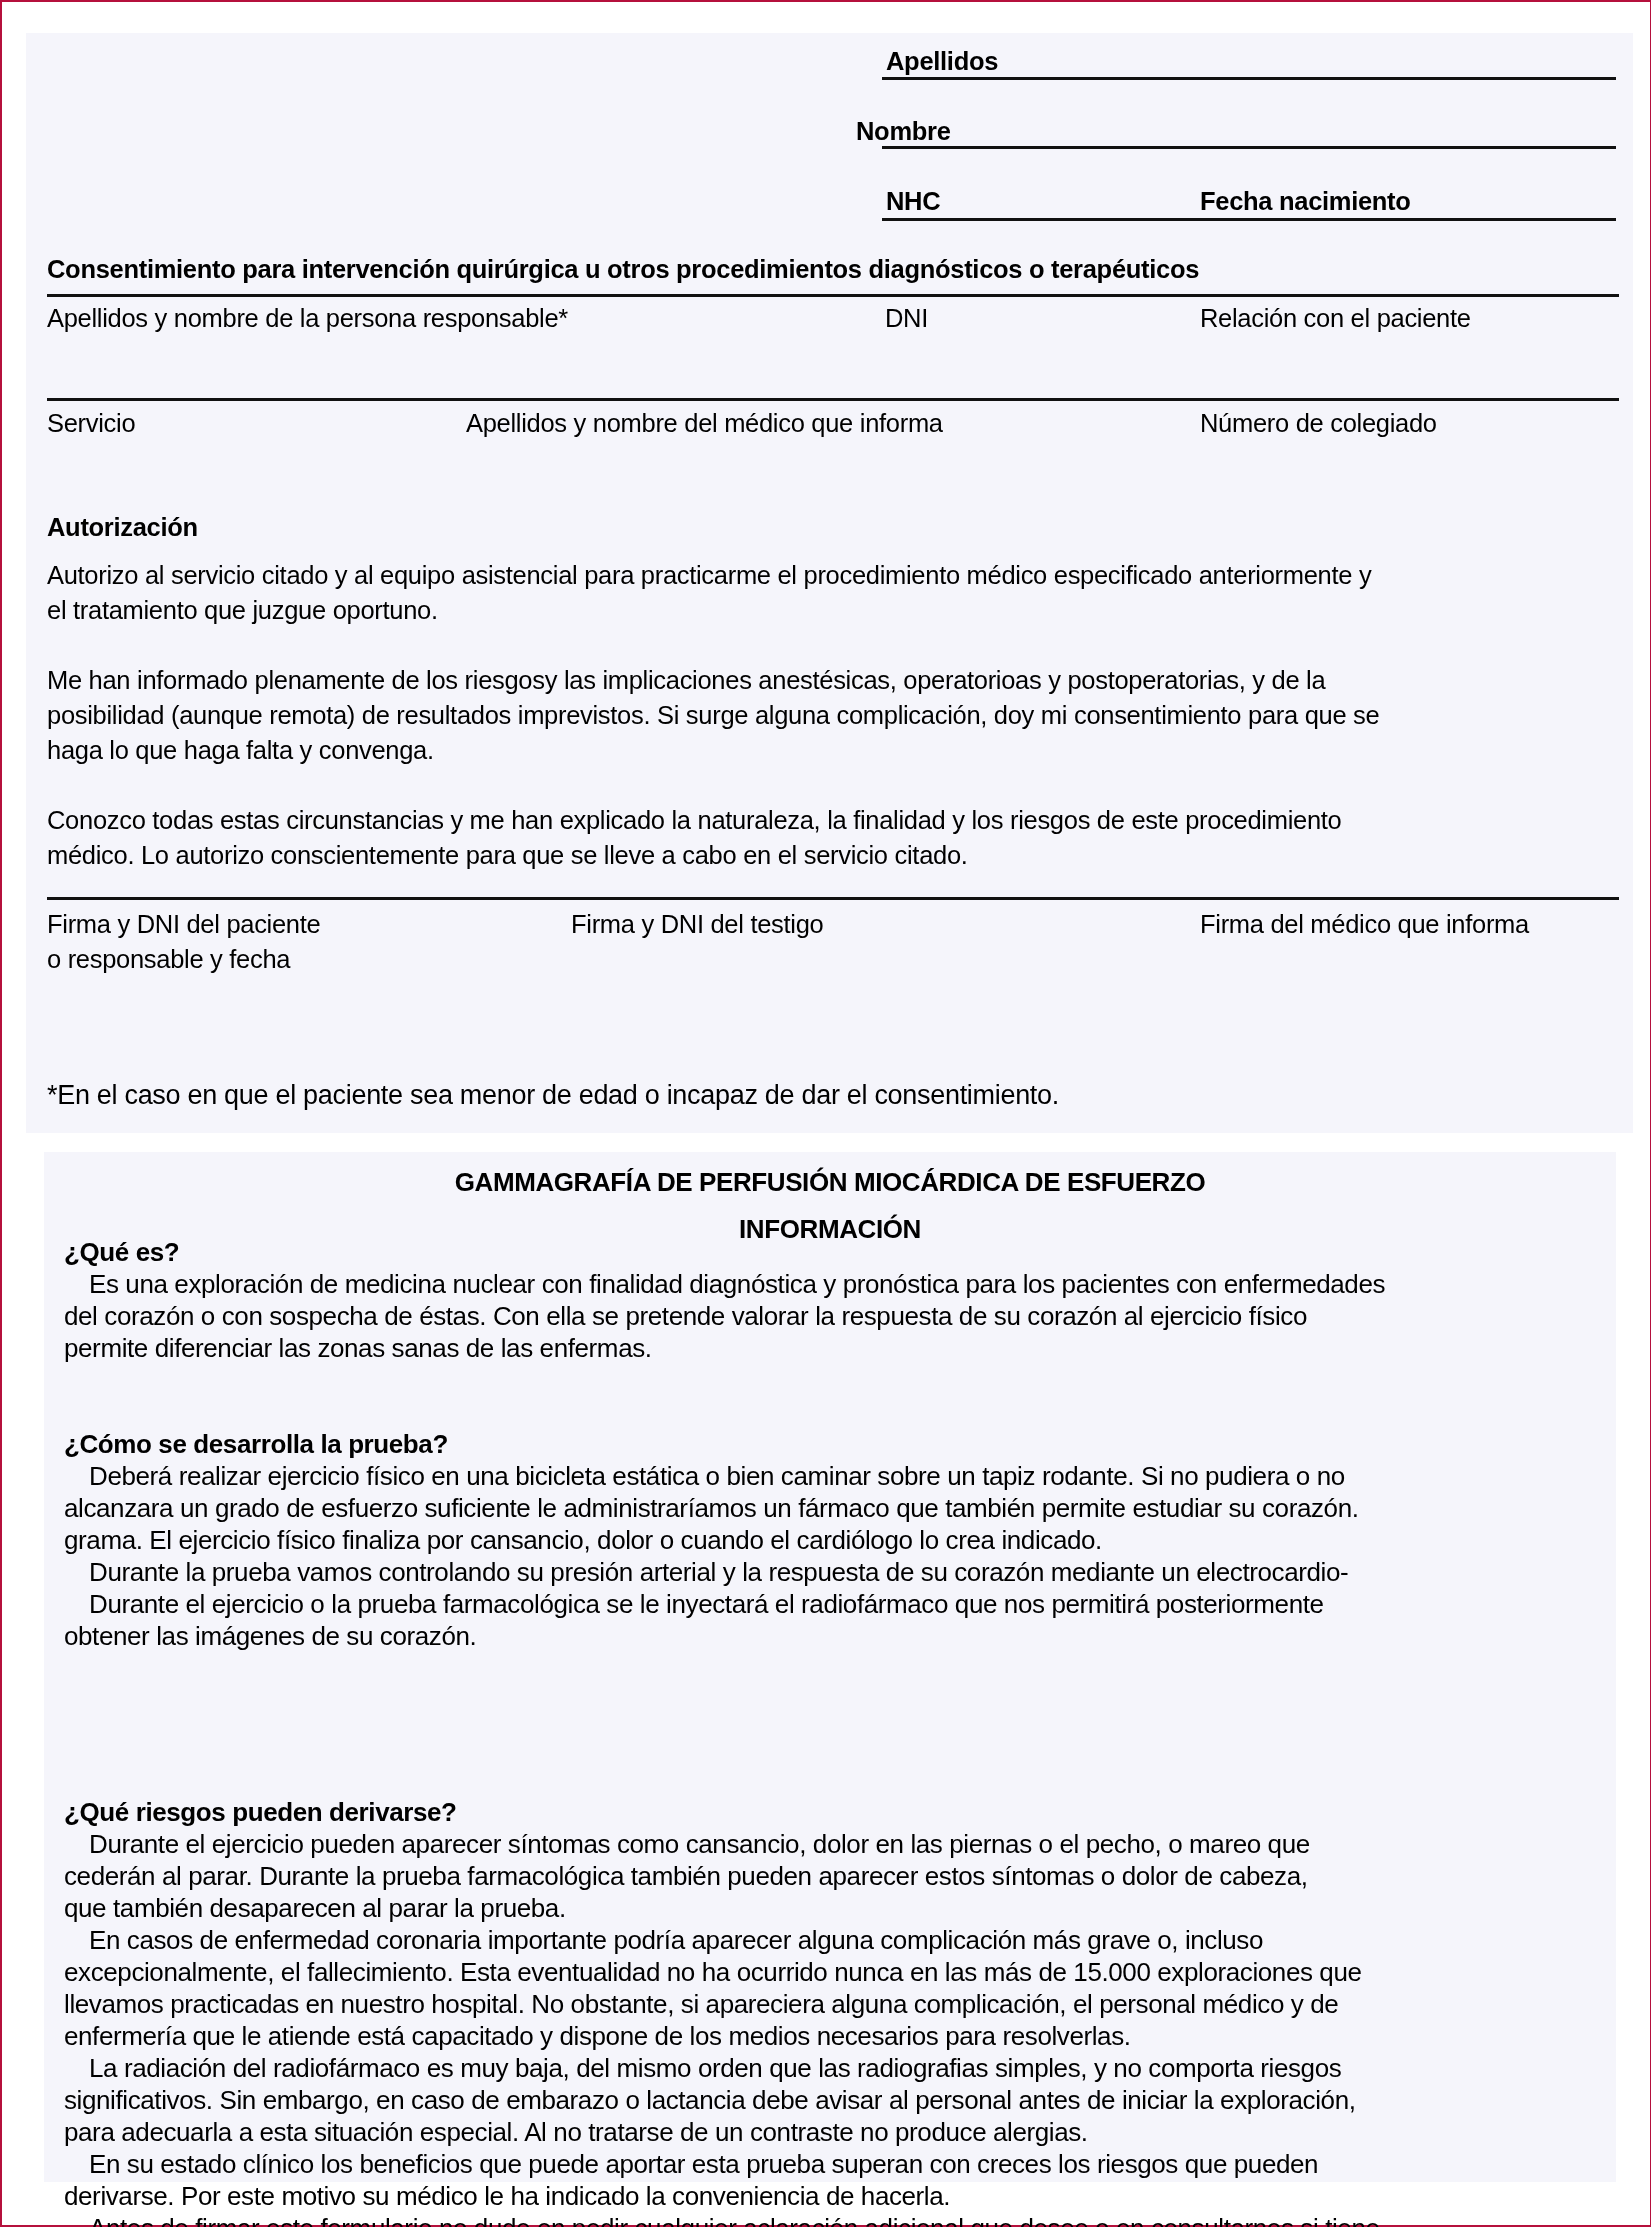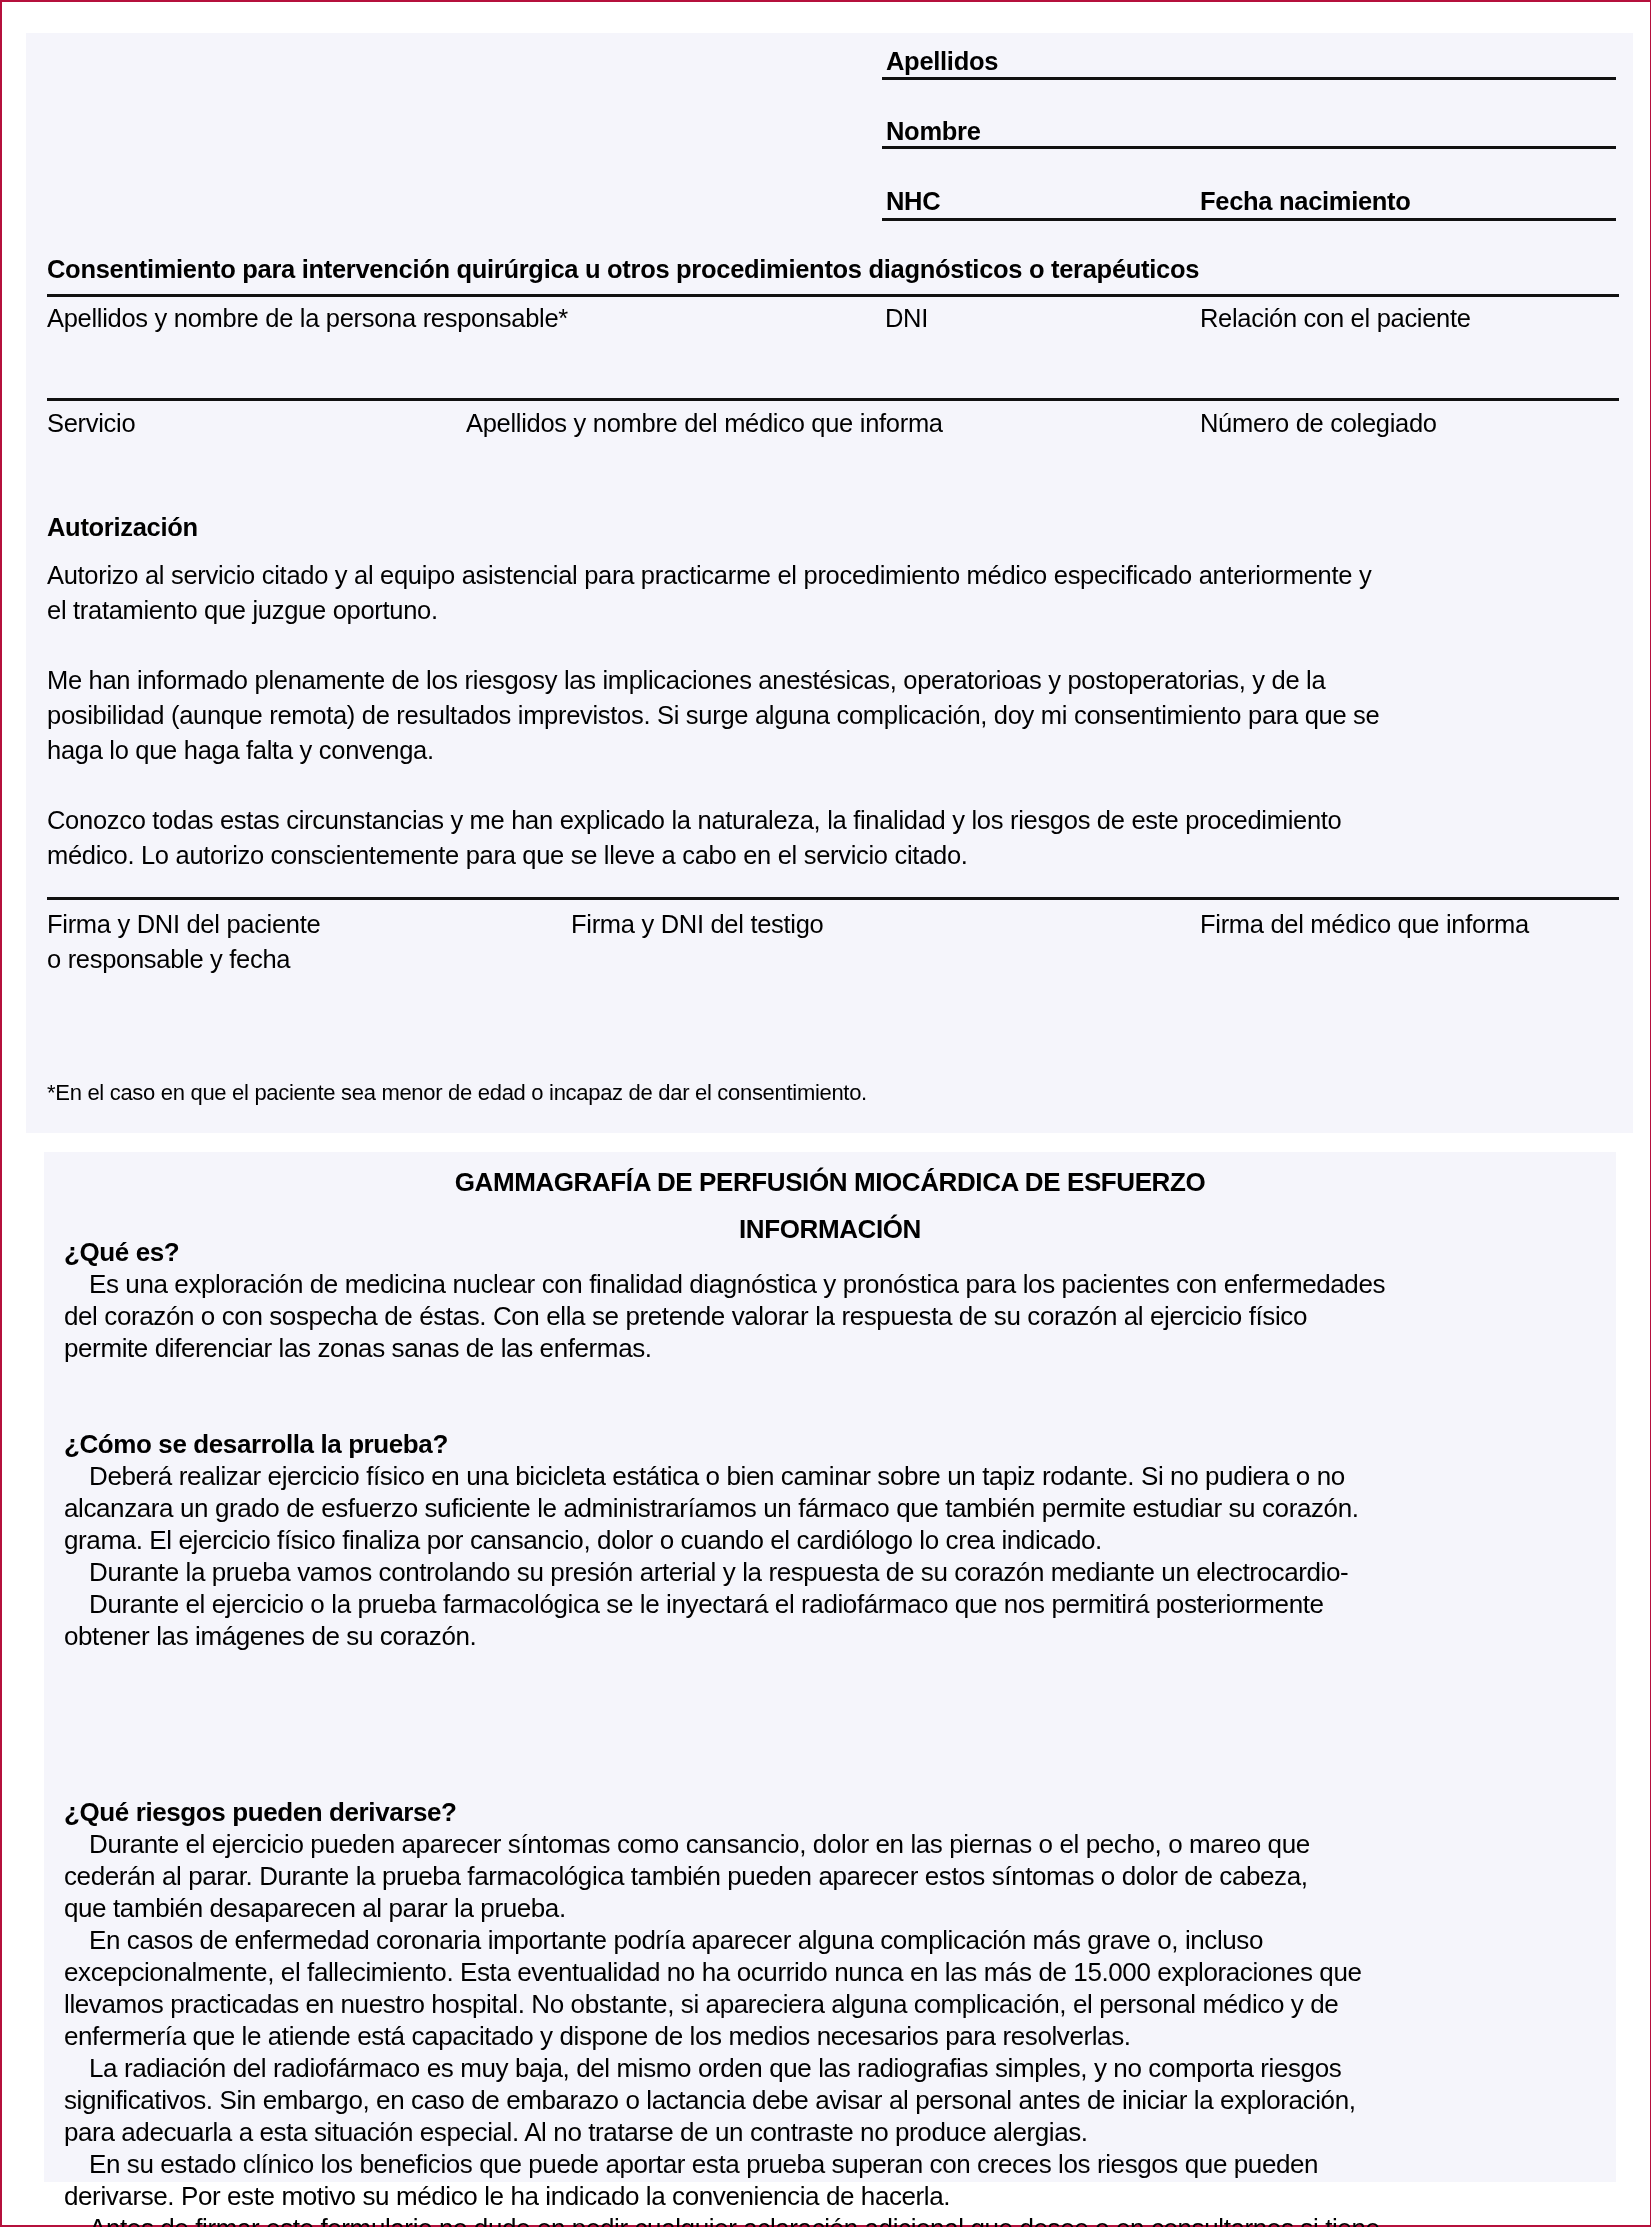--- a/index.html
+++ b/index.html
@@ -16,34 +16,34 @@
   #panel2 { left: 44px; top: 1152px; width: 1572px; height: 1030px; }
   .abs { position: absolute; white-space: nowrap; }
   .txt { font-size: 25.5px; letter-spacing: -0.3px; line-height: 35px; }
   .bold { font-weight: bold; }
   .hline { position: absolute; height: 2.5px; background: #111; }
   .para .ln { display: block; white-space: nowrap; }
   .info { font-size: 26px; letter-spacing: -0.4px; line-height: 32px; }
   .info .ln { display: block; white-space: nowrap; }
   .info .indent { padding-left: 25px; }
   .center { text-align: center; }
-  .foot { font-size: 22px; letter-spacing: -0.3px; }
+  .foot { font-size: 27px; letter-spacing: -0.3px; }
   .field-line { cursor: text; }
 </style>
 </head>
 <body>
 
 <div class="frame"></div>
 
 <div id="panel1" class="panel"></div>
 
 <div class="abs txt bold" style="left:886px; top:44px;">Apellidos</div>
 <div class="hline field-line" style="left:882px; top:77px; width:734px;"></div>
 
-<div class="abs txt bold" style="left:886px; top:114px;">Nombre</div>
+<div class="abs txt bold" style="left:856px; top:114px;">Nombre</div>
 <div class="hline field-line" style="left:882px; top:146px; width:734px;"></div>
 
 <div class="abs txt bold" style="left:886px; top:184px;">NHC</div>
 <div class="abs txt bold" style="left:1200px; top:184px;">Fecha nacimiento</div>
 <div class="hline field-line" style="left:882px; top:218px; width:734px;"></div>
 
 <div class="abs txt bold" style="left:47px; top:252px;">Consentimiento para intervención quirúrgica u otros procedimientos diagnósticos o terapéuticos</div>
 <div class="hline" style="left:47px; top:294px; width:1572px;"></div>
 
 <div class="abs txt" style="left:47px; top:301px;">Apellidos y nombre de la persona responsable*</div>

